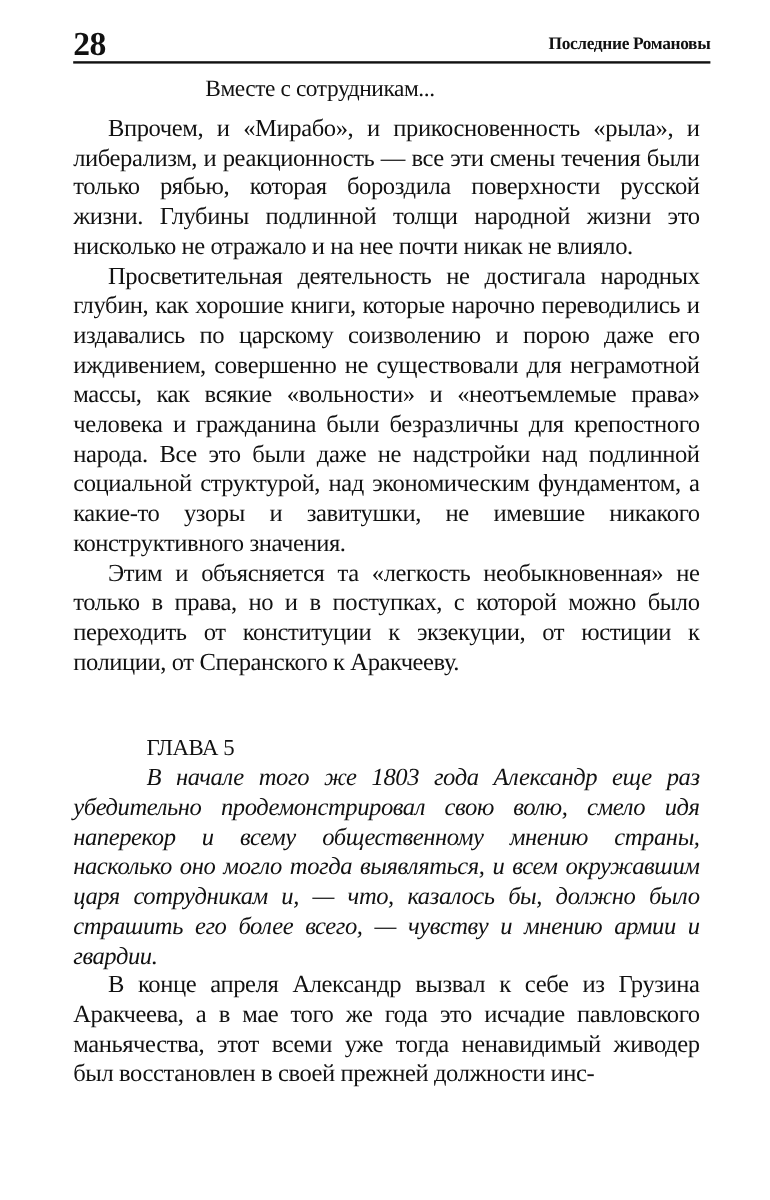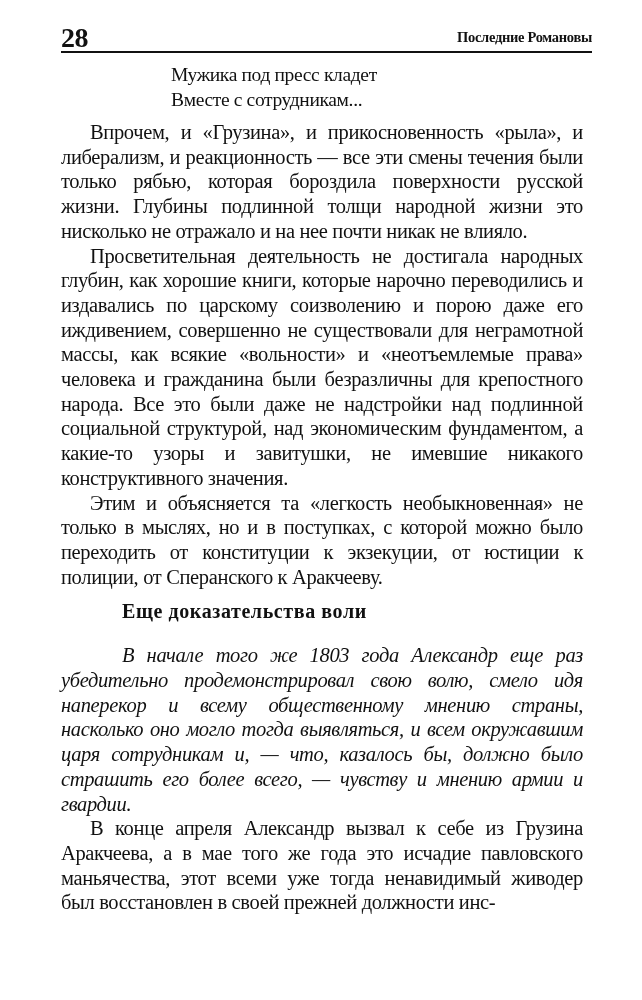--- a/index.html
+++ b/index.html
@@ -93,26 +93,25 @@
 
 <div class="page-header">
   <span class="page-number">28</span>
   <span class="running-title">Последние Романовы</span>
 </div>
 <div class="header-rule"></div>
 
 <div class="content">
 
   <div class="verse">
-    <span class="verse-line">Мужика под пресс кладет</span>
     <span class="verse-line">Вместе с сотрудникам...</span>
   </div>
 
-  <p class="para">Впрочем, и «Грузина», и прикосновенность «рыла», и либерализм, и реакционность — все эти смены течения были только рябью, которая бороздила поверхности русской жизни. Глубины подлинной толщи народной жизни это нисколько не отражало и на нее почти никак не влияло.</p>
+  <p class="para">Впрочем, и «Мирабо», и прикосновенность «рыла», и либерализм, и реакционность — все эти смены течения были только рябью, которая бороздила поверхности русской жизни. Глубины подлинной толщи народной жизни это нисколько не отражало и на нее почти никак не влияло.</p>
   <p class="para">Просветительная деятельность не достигала народных глубин, как хорошие книги, которые нарочно переводились и издавались по царскому соизволению и порою даже его иждивением, совершенно не существовали для неграмотной массы, как всякие «вольности» и «неотъемлемые права» человека и гражданина были безразличны для крепостного народа. Все это были даже не надстройки над подлинной социальной структурой, над экономическим фундаментом, а какие-то узоры и завитушки, не имевшие никакого конструктивного значения.</p>
-  <p class="para">Этим и объясняется та «легкость необыкновенная» не только в мыслях, но и в поступках, с которой можно было переходить от конституции к экзекуции, от юстиции к полиции, от Сперанского к Аракчееву.</p>
+  <p class="para">Этим и объясняется та «легкость необыкновенная» не только в права, но и в поступках, с которой можно было переходить от конституции к экзекуции, от юстиции к полиции, от Сперанского к Аракчееву.</p>
 
-  <div class="chapter-title">Еще доказательства воли</div>
+  <div class="chapter-label">ГЛАВА 5</div>
 
   <p class="para para-wide-indent">В начале того же 1803 года Александр еще раз убедительно продемонстрировал свою волю, смело идя наперекор и всему общественному мнению страны, насколько оно могло тогда выявляться, и всем окружавшим царя сотрудникам и, — что, казалось бы, должно было страшить его более всего, — чувству и мнению армии и гвардии.</p>
   <p class="para">В конце апреля Александр вызвал к себе из Грузина Аракчеева, а в мае того же года это исчадие павловского маньячества, этот всеми уже тогда ненавидимый живодер был восстановлен в своей прежней должности инс-</p>
 
 </div>
 
 </body></html>

